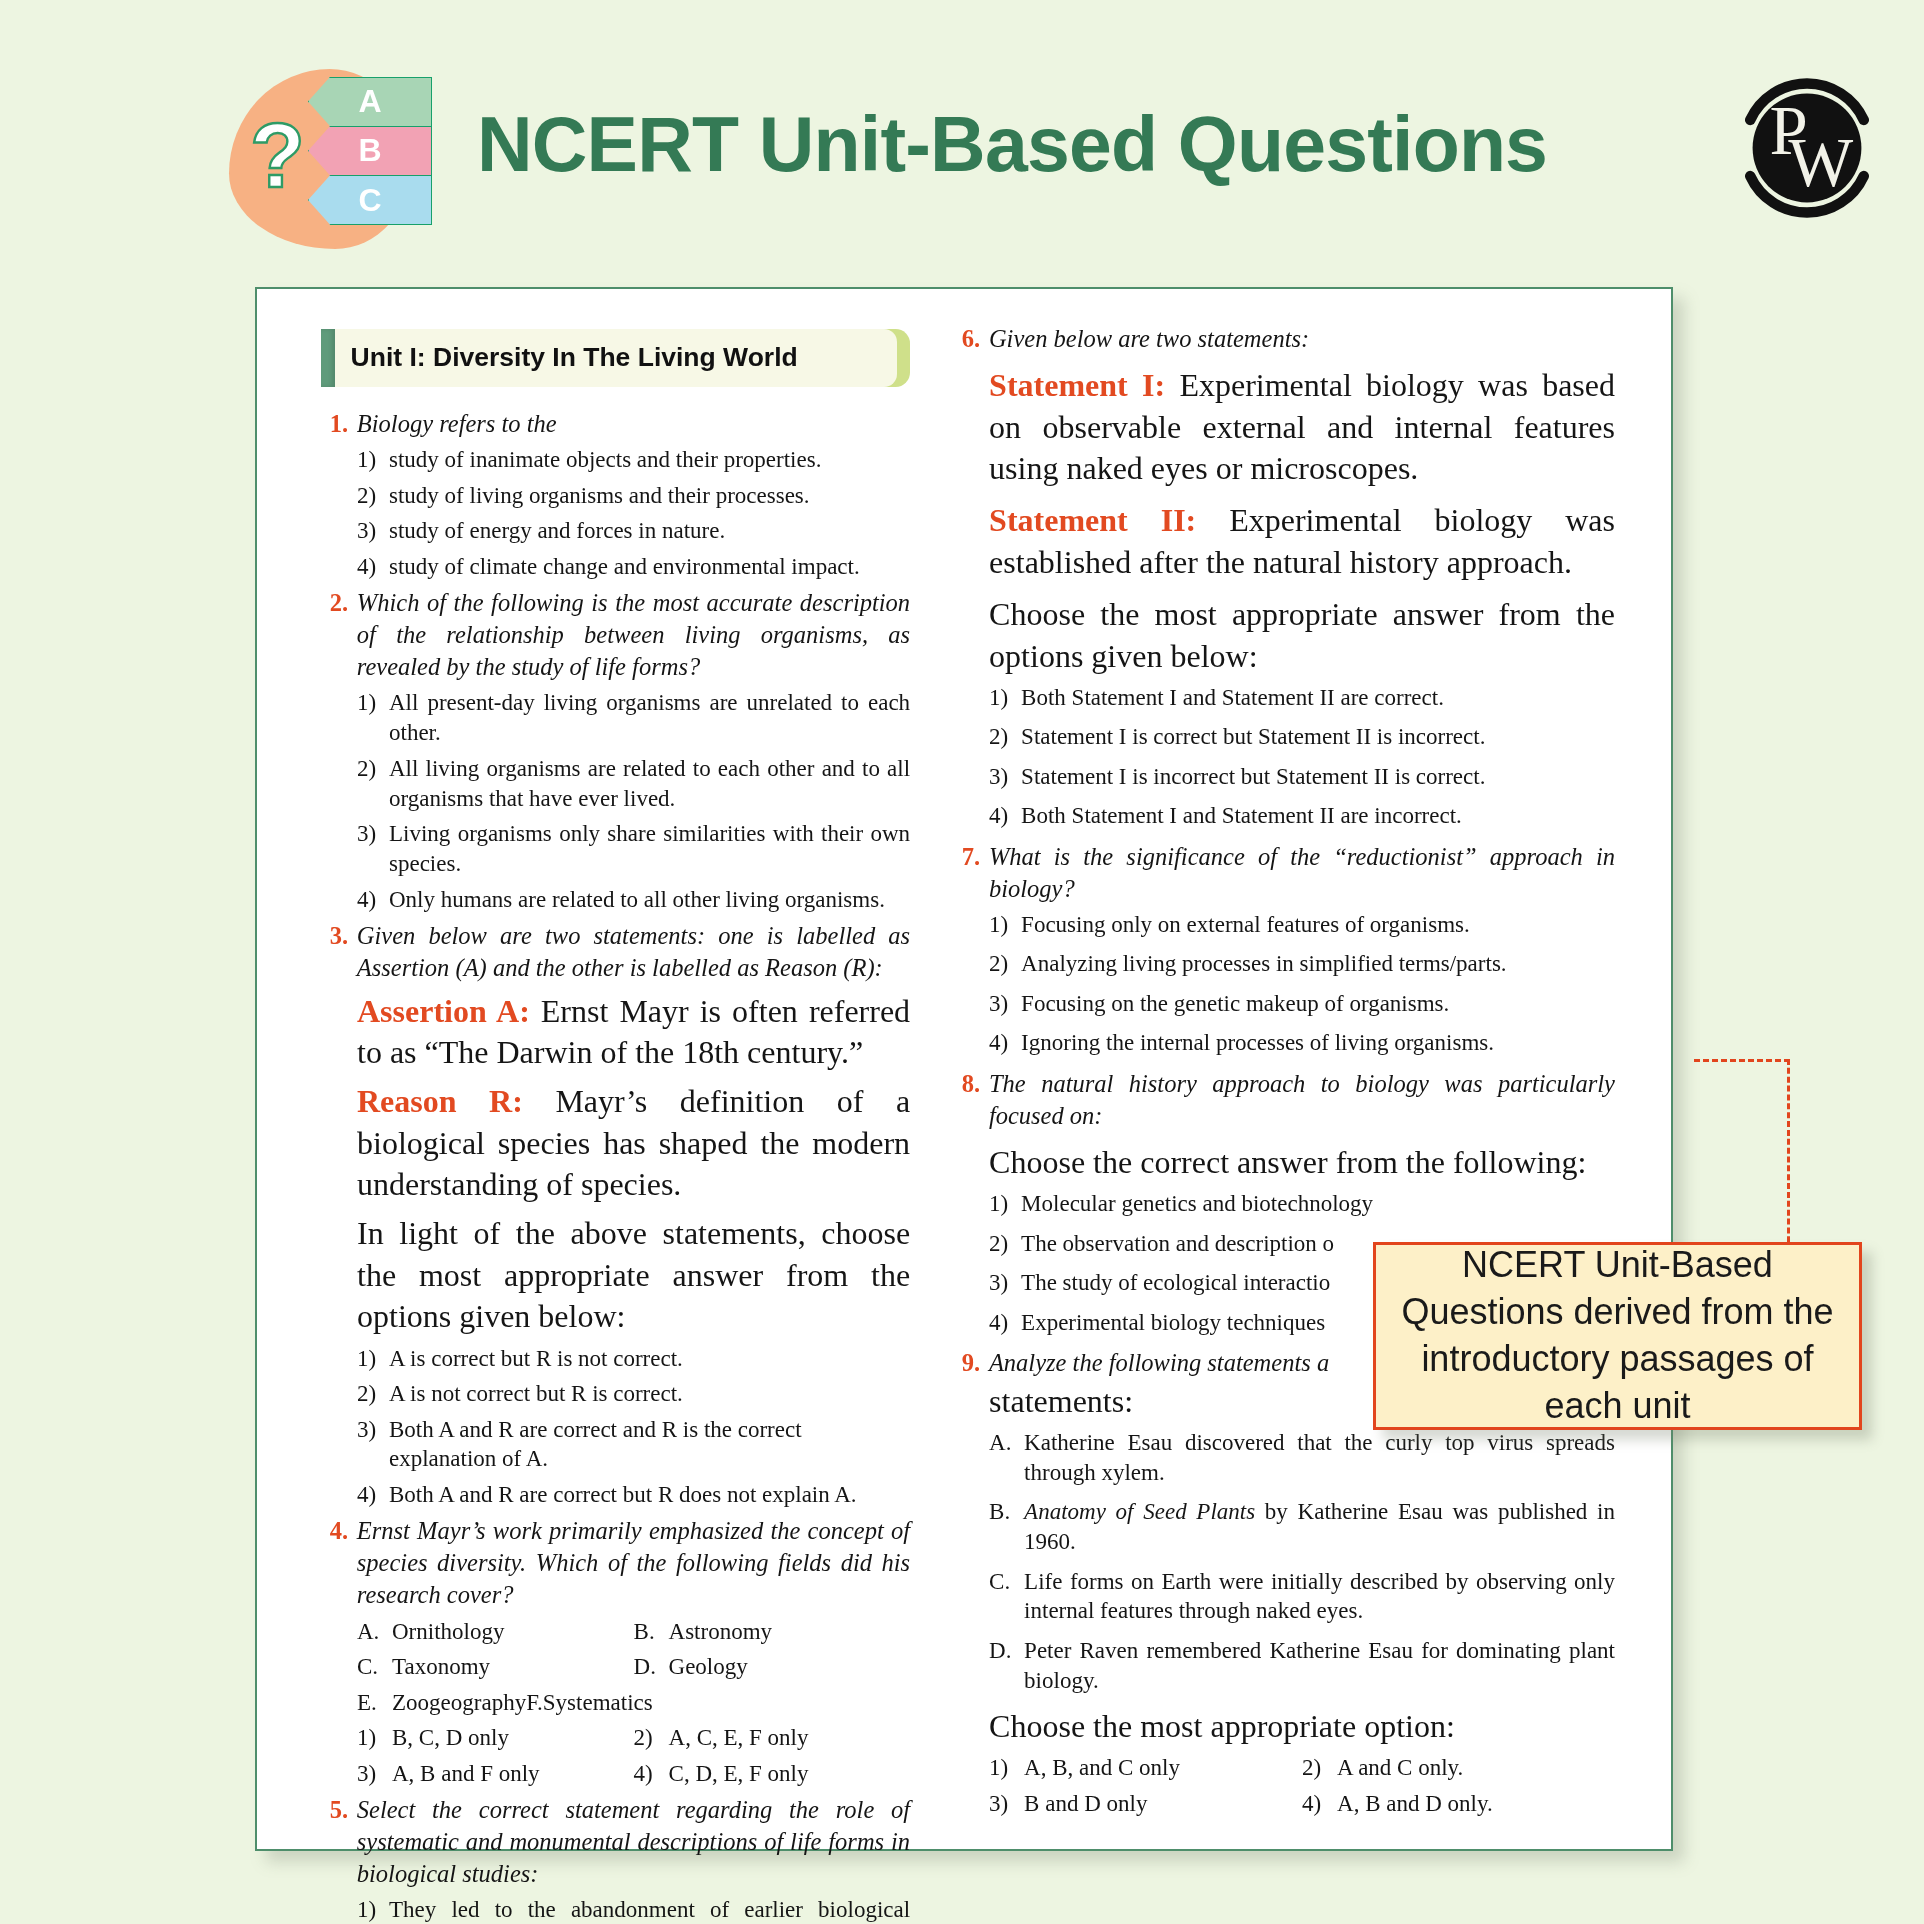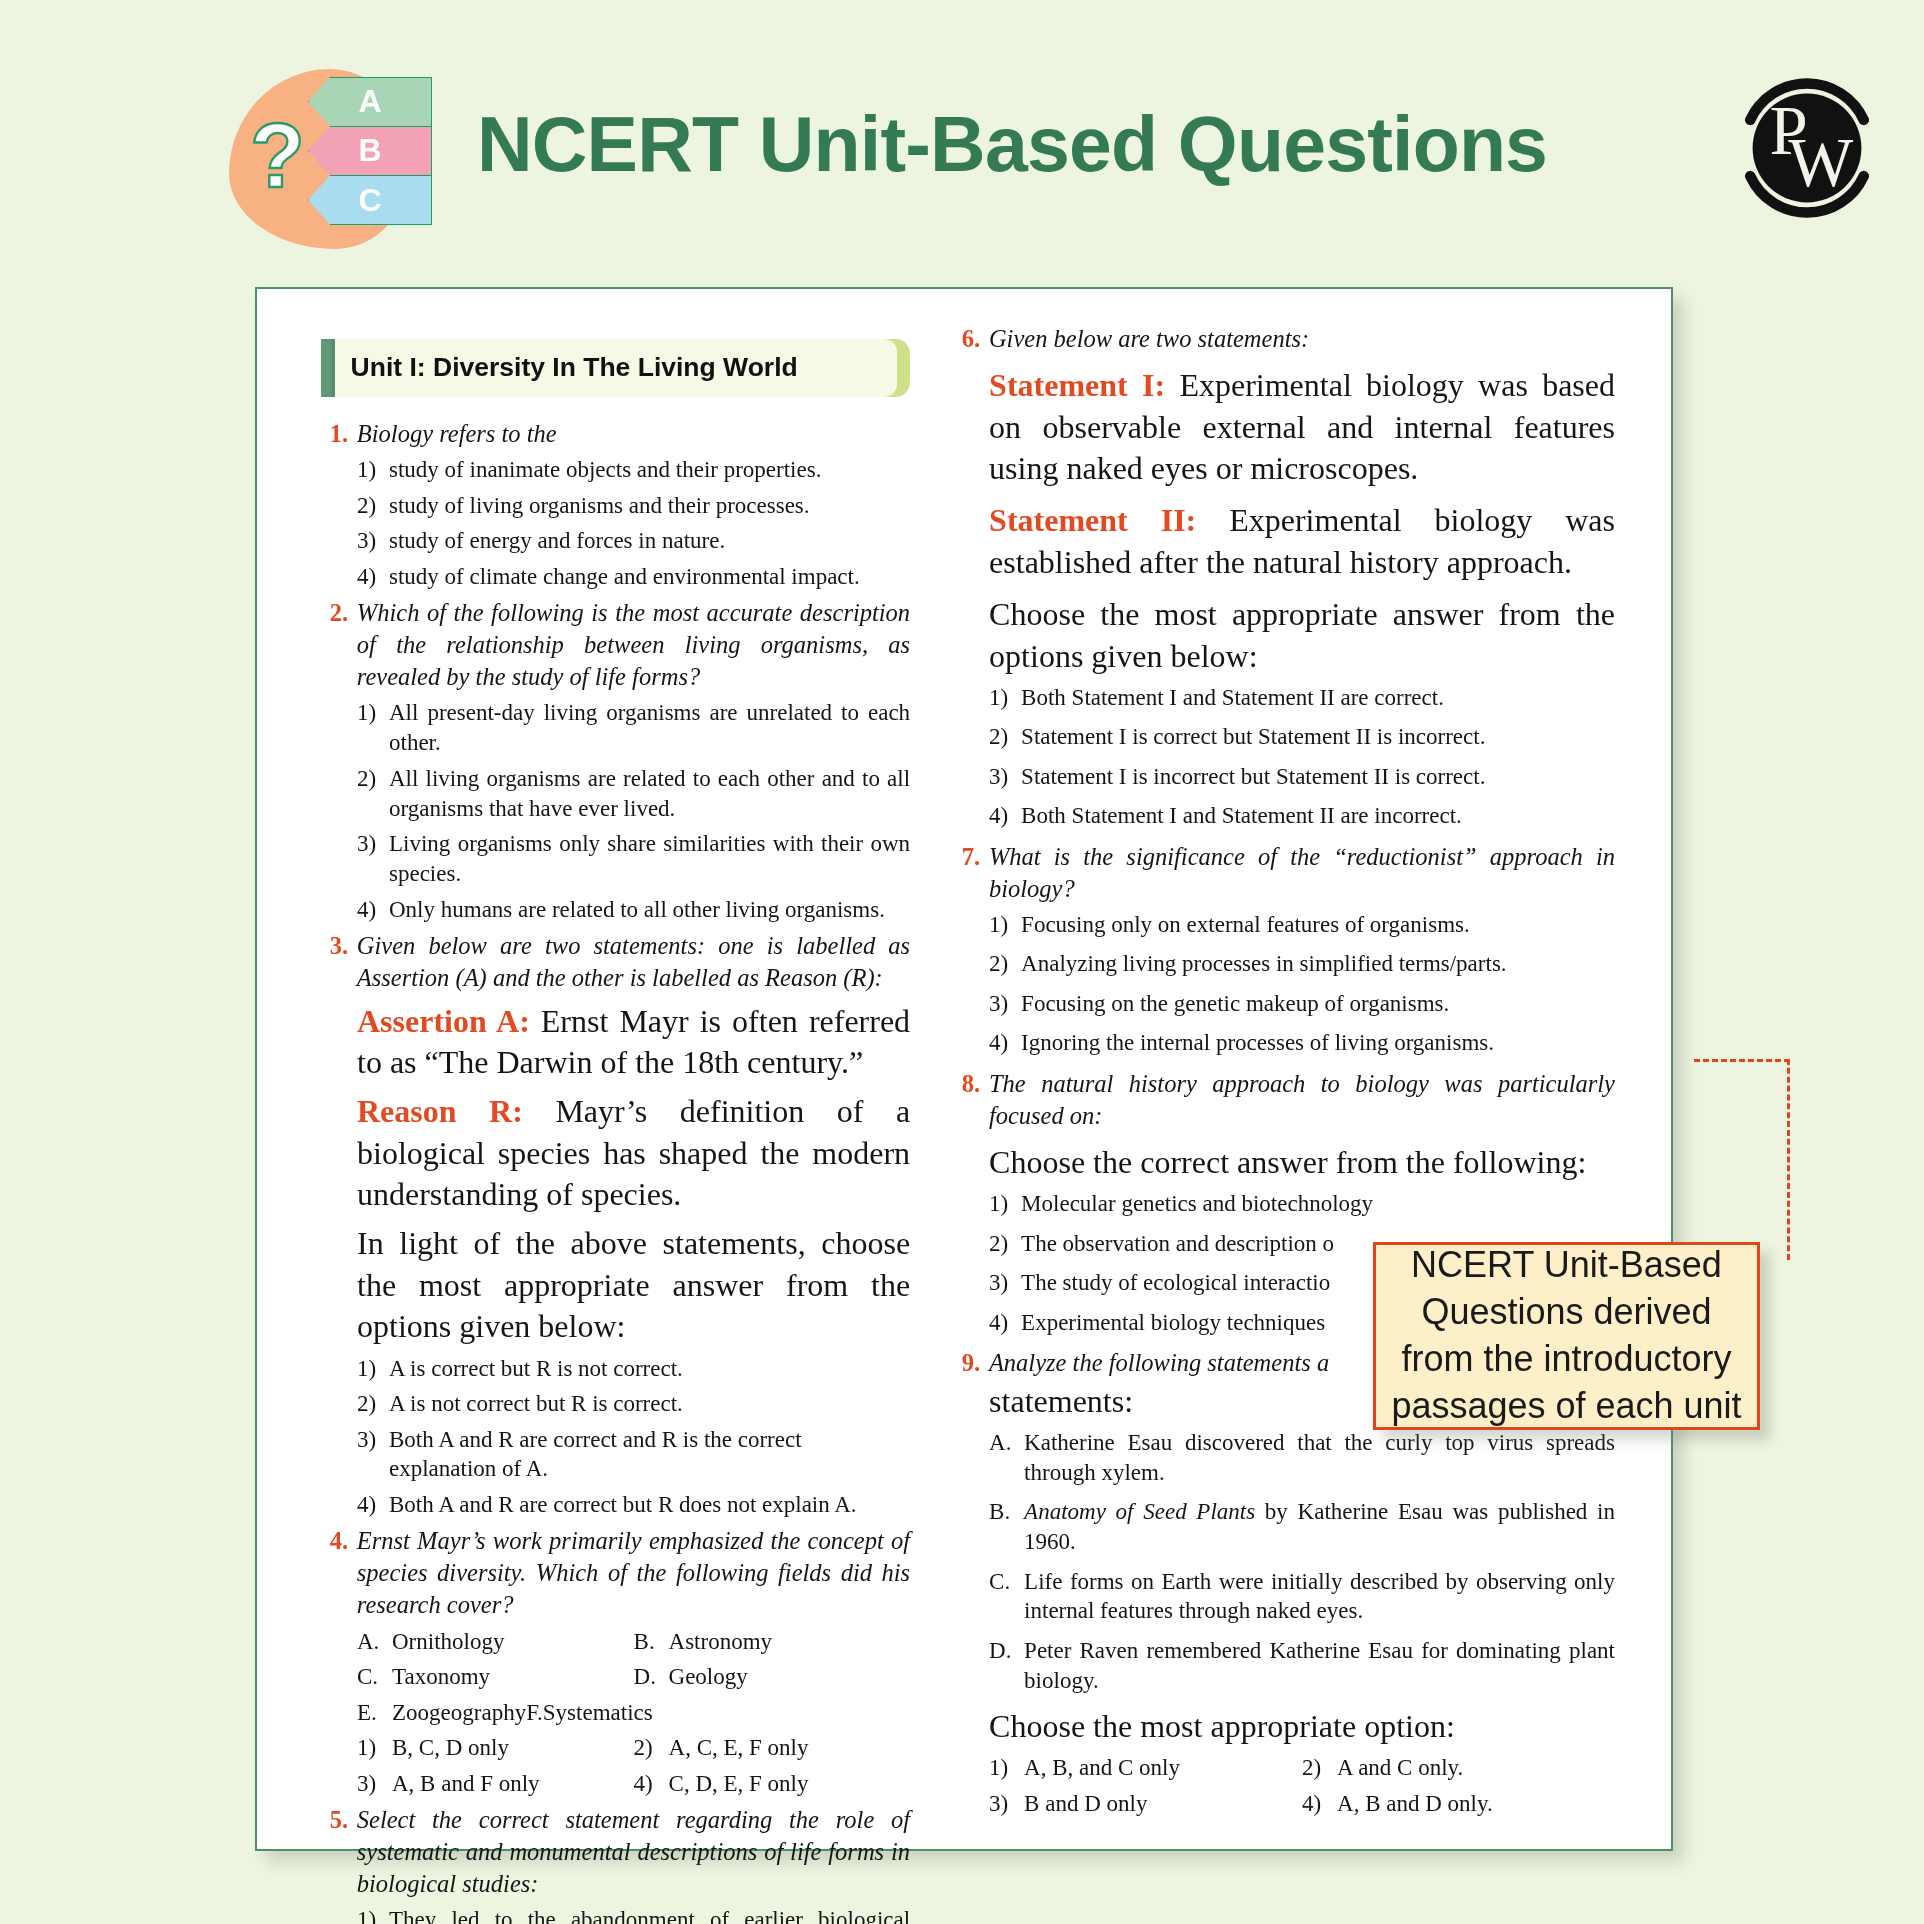--- a/index.html
+++ b/index.html
@@ -61,21 +61,21 @@
     background:#ffffff;
     border:2.4px solid #4e8e6b;
     box-shadow:11.2px 11.2px 14.4px rgba(120,130,110,0.28);
     box-sizing:border-box;
   }
   #columns{
     position:absolute; left:0; top:0; width:100%; height:100%;
     display:flex;
   }
   .col{ box-sizing:border-box; }
-  .col-left{ width:674px; padding:50px 19px 0 64px; }
+  .col-left{ width:674px; padding:40px 19px 0 64px; }
   .col-right{ width:744px; padding:34px 56px 0 24px; }
 
   
   .unit-head{
     position:relative; display:flex; align-items:stretch;
     margin-bottom:21px;
   }
   .unit-bar{
     width:13.6px; background:#5f9b7b; flex:0 0 auto;
     box-shadow:inset -3.2px 0 4px rgba(0,0,0,0.12);
@@ -147,21 +147,21 @@
   #connector .h{
     position:absolute; left:0; top:0; width:96px; height:0;
     border-top:3.2px dashed #e2451d;
   }
   #connector .v{
     position:absolute; left:93px; top:0; width:0; height:201px;
     border-left:3.2px dashed #e2451d;
   }
   #callout{
     position:absolute; left:1373px; top:1242px;
-    width:387px; height:188px;
+    width:489px; height:188px;
     background:#fdf0c8; border:3.2px solid #e2451d;
     box-shadow:9.6px 9.6px 11.2px rgba(120,130,110,0.30);
     box-sizing:border-box;
     display:flex; align-items:center; justify-content:center;
   }
   #callout-text{
     font-family:"Liberation Sans", sans-serif;
     font-size:36px; line-height:1.30; color:#1a1a1a;
     text-align:center; padding:0 13px;
   }

